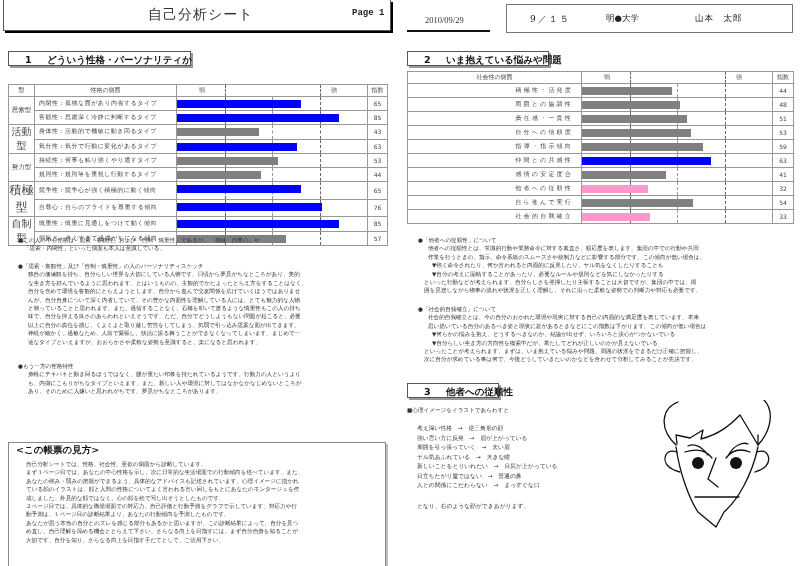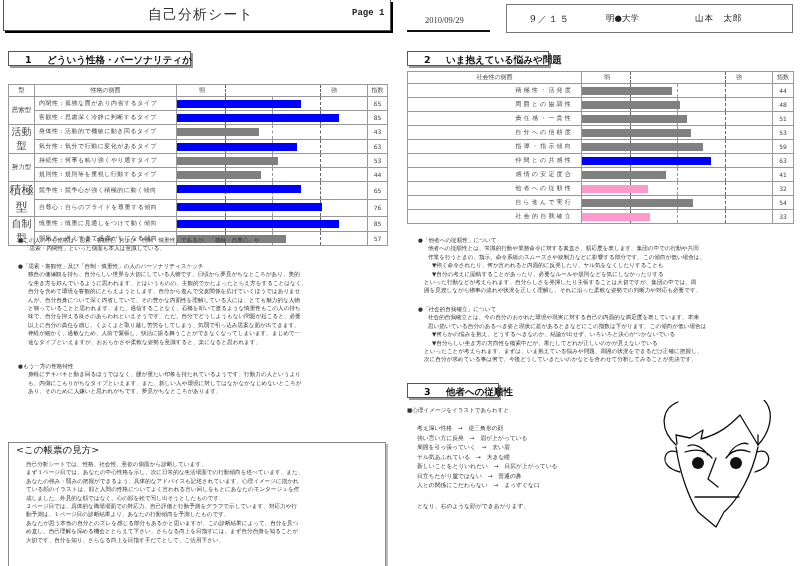--- a/index.html
+++ b/index.html
@@ -36,21 +36,21 @@
   .head-scale-r { position: absolute; right: 30px; top: 1px; }
   td.aspect1 { text-align: left !important; padding-left: 4px !important; letter-spacing: 0.5px; }
   td.aspect2 { text-align: right !important; padding-right: 8px !important; letter-spacing: 2.2px; }
   td.idx { font-size: 6px; }
 
   
   .para { font-size: 5.6px; line-height: 8.4px; color: #333; white-space: nowrap; }
   .para .indent { padding-left: 10px; }
   .para .tri { padding-left: 14px; }
   .guide-box { left: 8px; top: 442px; width: 378px; height: 124px; border: 1px solid #888; border-bottom: none; box-shadow: 2px 2px 0 #bbb; }
-  .guide-title { left: 16px; top: 444px; font-size: 9.5px; font-weight: normal; color: #111; }
+  .guide-title { left: 16px; top: 444px; font-size: 9.5px; font-weight: bold; color: #111; }
   .image-list { font-size: 5.8px; line-height: 9.5px; color: #333; white-space: nowrap; }
 </style>
 </head>
 <body>
 
 <div class="abs title-box"></div>
 <div class="abs title-text">自己分析シート</div>
 <div class="abs page-text">Page 1</div>
 <div class="abs date-text">2010/09/29</div>
 <div class="abs date-line"></div>

